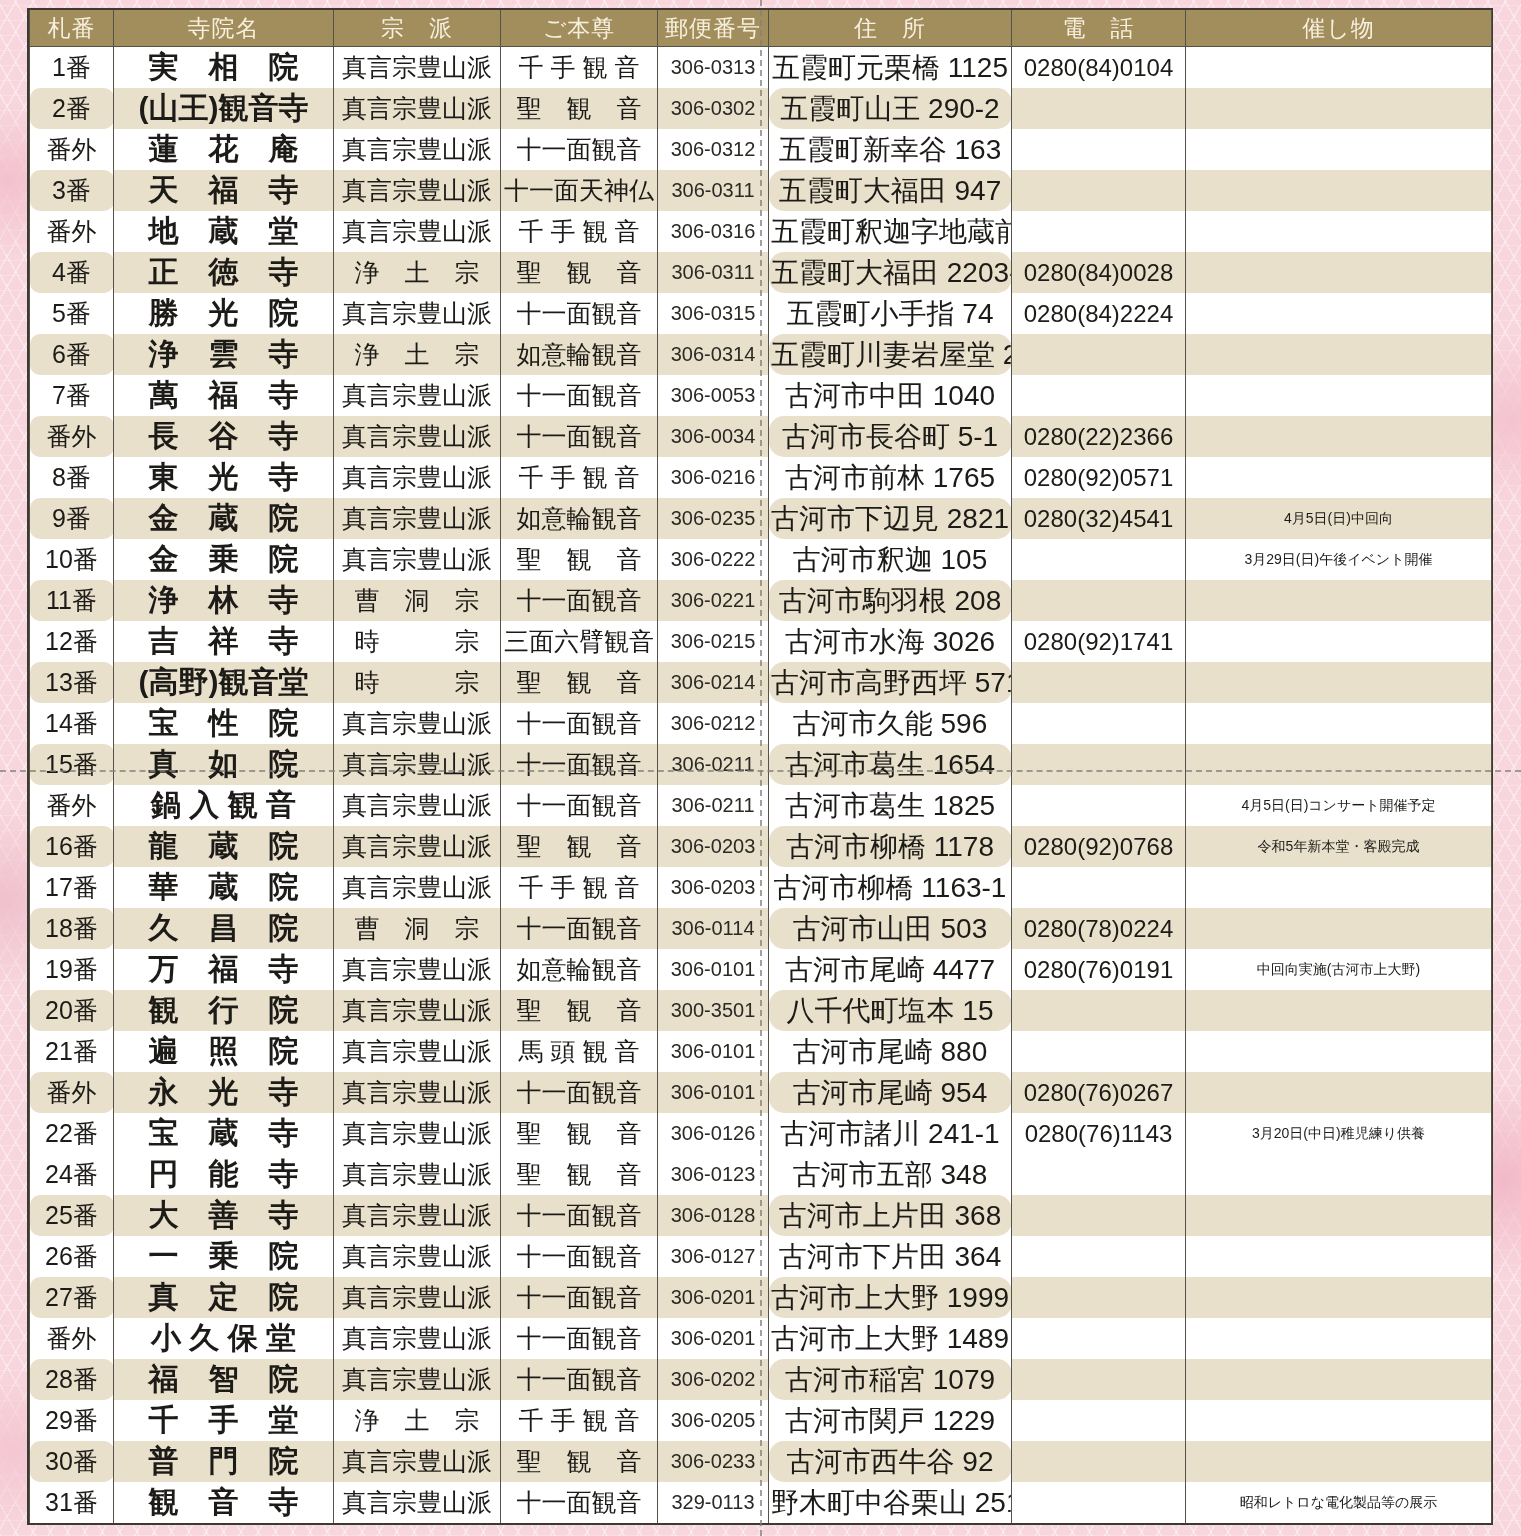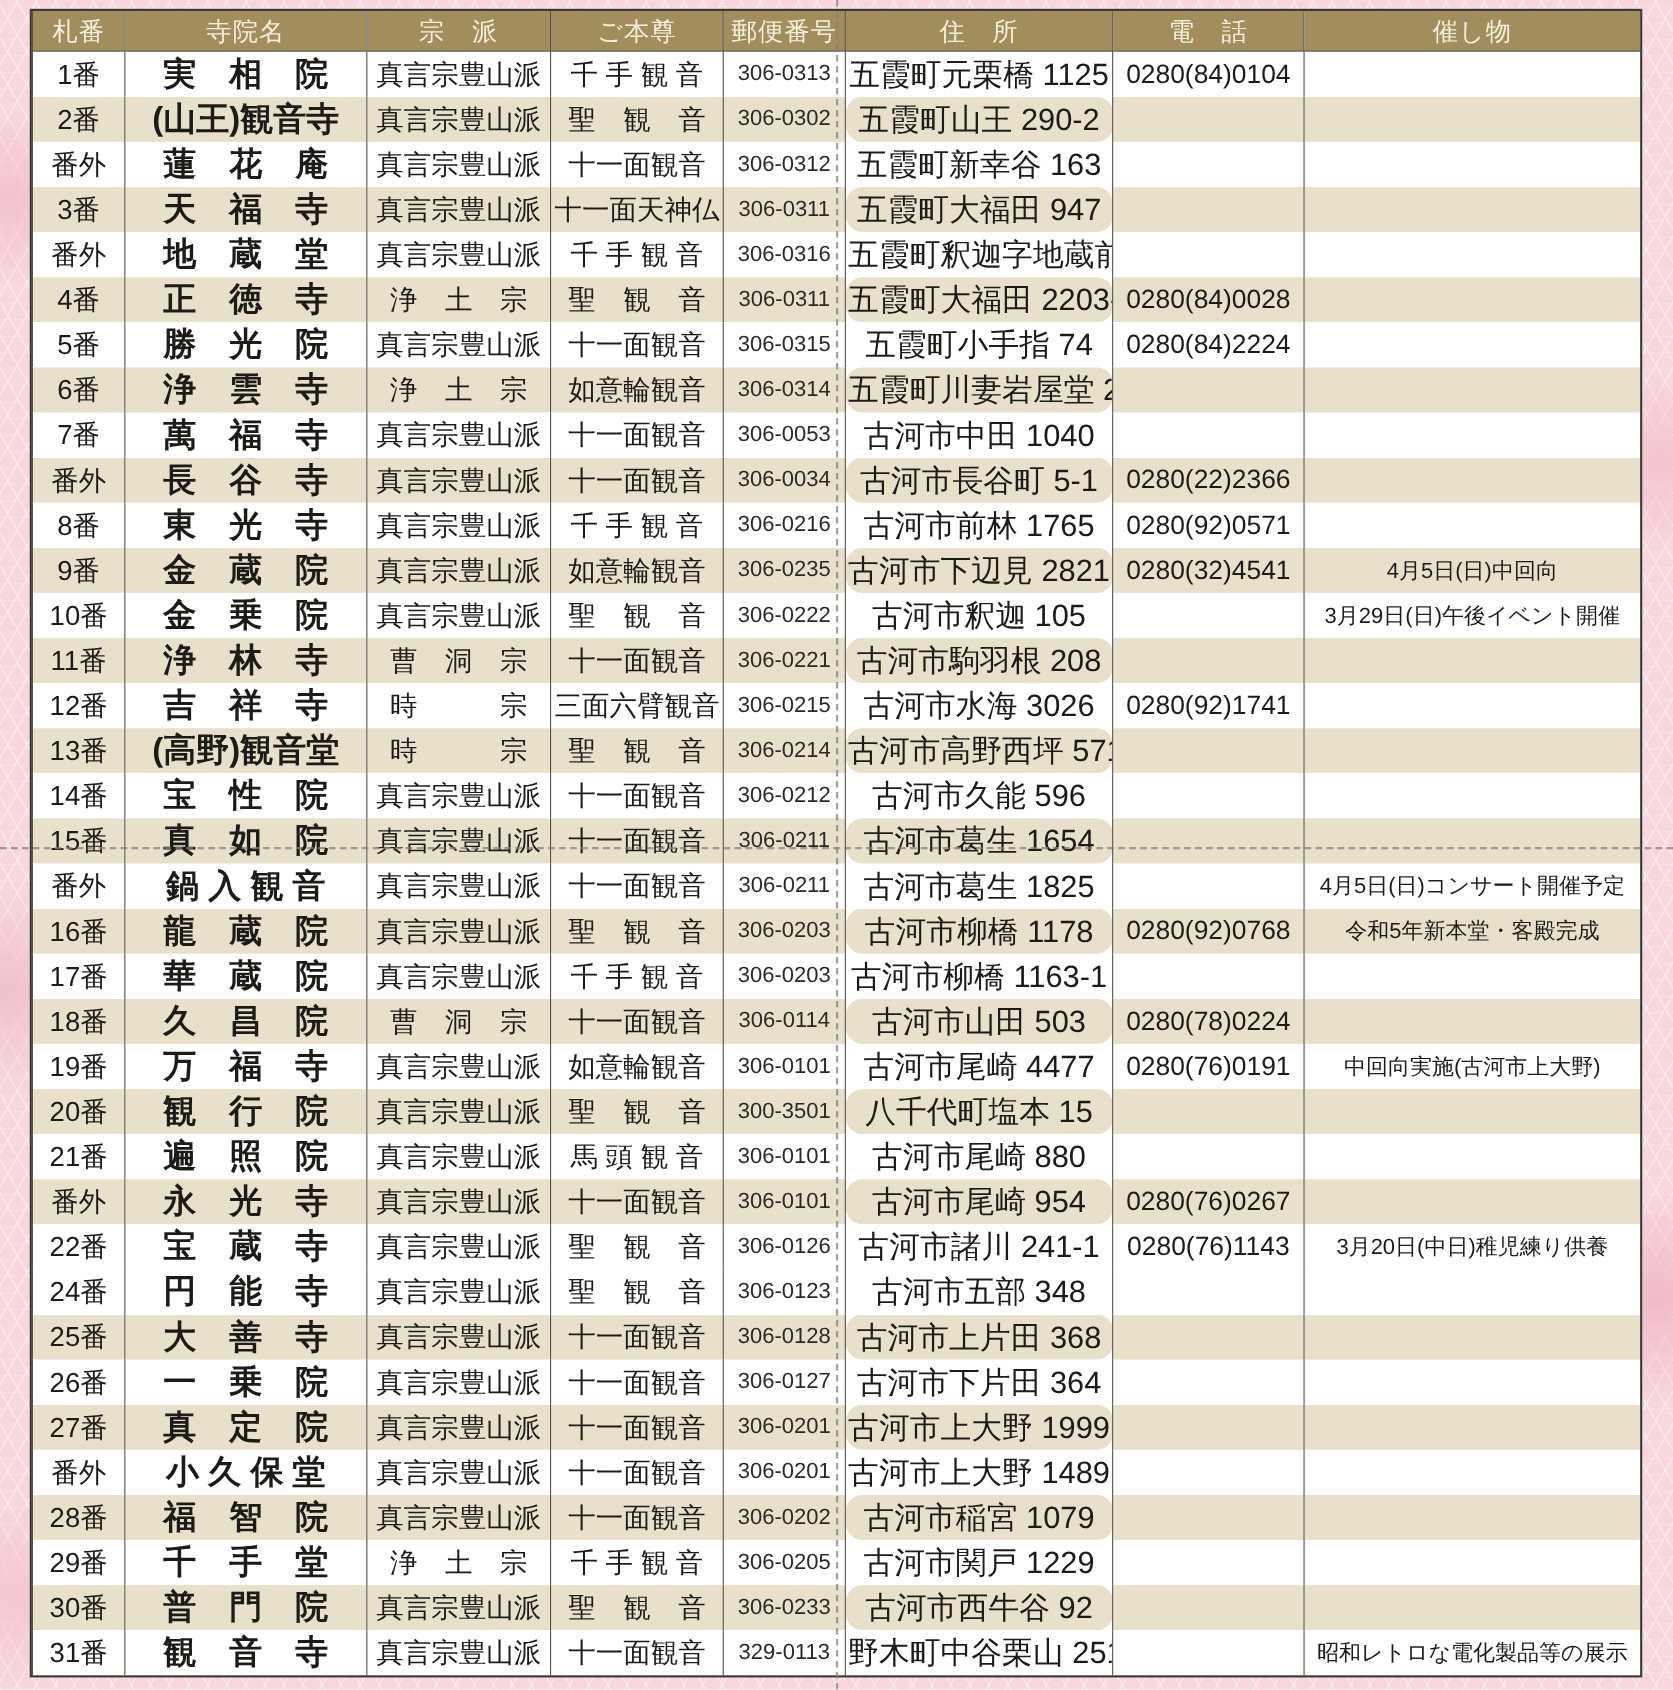--- a/index.html
+++ b/index.html
@@ -29,28 +29,28 @@
     border-left:1.5px solid #55524a;border-right:1.5px solid #55524a;
     padding:0 2px;text-align:center;vertical-align:middle;overflow:hidden;
     white-space:nowrap;color:#1c1b18;
   }
   thead th{
     background:#a28e5c;color:#f7f0df;font-size:23px;font-weight:500;
     height:36px;border-bottom:1.5px solid #55524a;letter-spacing:1px;
   }
   tbody tr{height:36.7px;}
   tbody tr.alt td{background:#e9e0cb;}
-  td.c-num{font-size:25px;font-weight:500;}
+  td.c-num{font-size:25px;font-weight:500;border-radius:10px;}
   td.c-name{font-size:30px;font-weight:600;}
   td.c-sect{font-size:25px;font-weight:500;}
   td.c-deity{font-size:25px;font-weight:500;}
   td.c-postal{font-size:20px;font-weight:400;color:#2a2925;margin-top:28px;}
   td.c-address{font-size:28px;font-weight:500;border-radius:15px;}
   td.c-phone{font-size:24px;font-weight:400;}
-  td.c-event{font-size:20px;font-weight:500;}
+  td.c-event{font-size:14px;font-weight:500;}
   
   .cut-v{position:absolute;top:0;left:760px;height:1536px;width:0;
          border-left:2px dashed rgba(130,128,122,.75);pointer-events:none;}
   .cut-h{position:absolute;left:0;top:770px;width:1521px;height:0;
          border-top:2px dashed rgba(130,128,122,.75);pointer-events:none;}
 </style>
 </head>
 <body>
 
 <div class="sheet">

